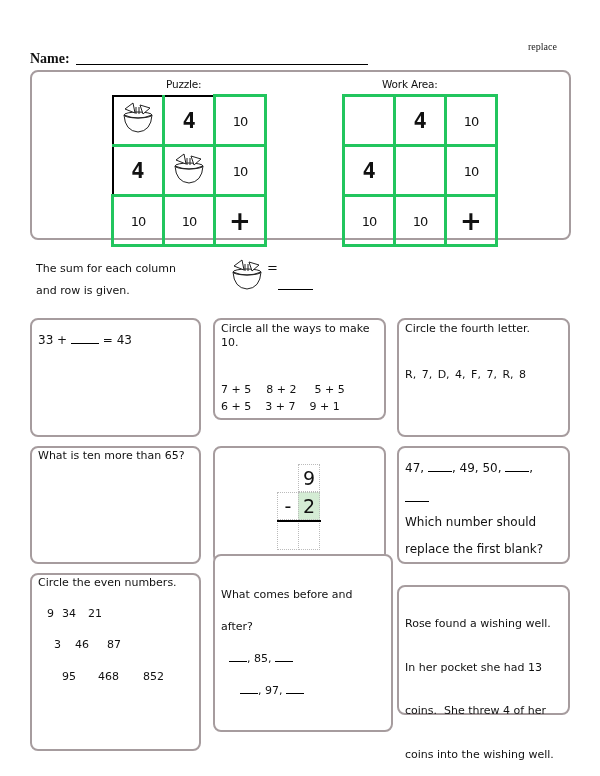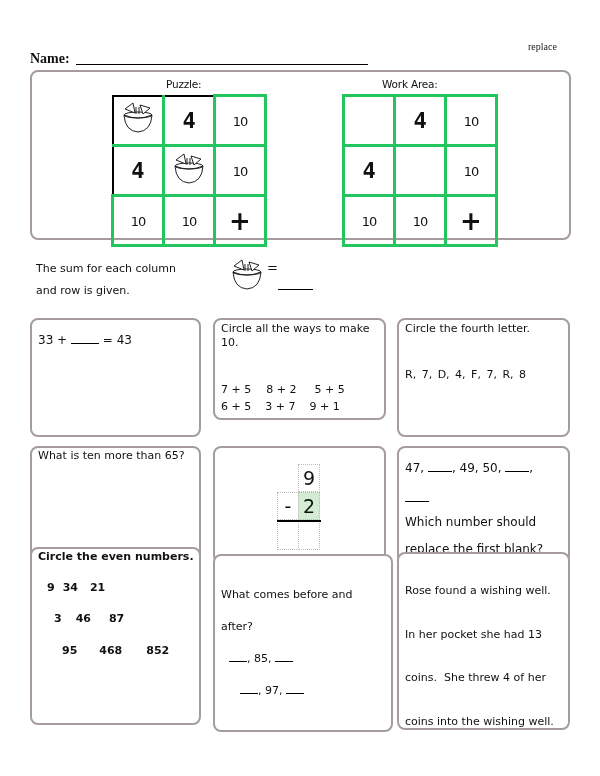--- a/index.html
+++ b/index.html
@@ -156,21 +156,21 @@
 
 <div class="box" style="left:397px; top:446px; width:173px; height:118px;">
   <div class="abs" style="left:6px; top:13px; font-size:12px;">
     <span>47, </span><span class="blank" style="width:24px;"></span><span>, 49, 50, </span><span class="blank" style="width:24px;"></span><span>,</span>
   </div>
   <div class="abs blank" style="left:6px; top:52px; width:24px;"></div>
   <div class="abs" style="left:6px; top:67px; font-size:12px;">Which number should</div>
   <div class="abs" style="left:6px; top:94px; font-size:12px;">replace the first blank?</div>
 </div>
 
-<div class="box" style="left:30px; top:547px; width:171px; height:178px;font-weight:bold;">
+<div class="box" style="left:30px; top:573px; width:171px; height:178px;">
   <div class="abs" style="left:6px; top:1px; font-size:11px;">Circle the even numbers.</div>
   <div class="abs" style="left:15px; top:32px; font-size:11px;">
     <span>9</span><span style="display:inline-block;width:8px;"></span><span>34</span><span style="display:inline-block;width:12px;"></span><span>21</span>
   </div>
   <div class="abs" style="left:22px; top:63px; font-size:11px;">
     <span>3</span><span style="display:inline-block;width:14px;"></span><span>46</span><span style="display:inline-block;width:18px;"></span><span>87</span>
   </div>
   <div class="abs" style="left:30px; top:95px; font-size:11px;">
     <span>95</span><span style="display:inline-block;width:22px;"></span><span>468</span><span style="display:inline-block;width:24px;"></span><span>852</span>
   </div>
@@ -180,21 +180,21 @@
   <div class="abs" style="left:6px; top:32px; font-size:11px;">What comes before and</div>
   <div class="abs" style="left:6px; top:64px; font-size:11px;">after?</div>
   <div class="abs" style="left:14px; top:96px; font-size:11px;">
     <span class="blank" style="width:18px;"></span><span>, 85, </span><span class="blank" style="width:18px;"></span>
   </div>
   <div class="abs" style="left:25px; top:128px; font-size:11px;">
     <span class="blank" style="width:18px;"></span><span>, 97, </span><span class="blank" style="width:18px;"></span>
   </div>
 </div>
 
-<div class="box" style="left:397px; top:552px; width:173px; height:178px;">
+<div class="box" style="left:397px; top:585px; width:173px; height:130px;">
   <div class="abs" style="left:6px; top:1px; font-size:11px; line-height:14.5px; white-space:pre;">
     <div>Rose found a wishing well.</div>
     <div>In her pocket she had 13</div>
     <div>coins.  She threw 4 of her</div>
     <div>coins into the wishing well.</div>
     
     
   </div>
 </div>
 

